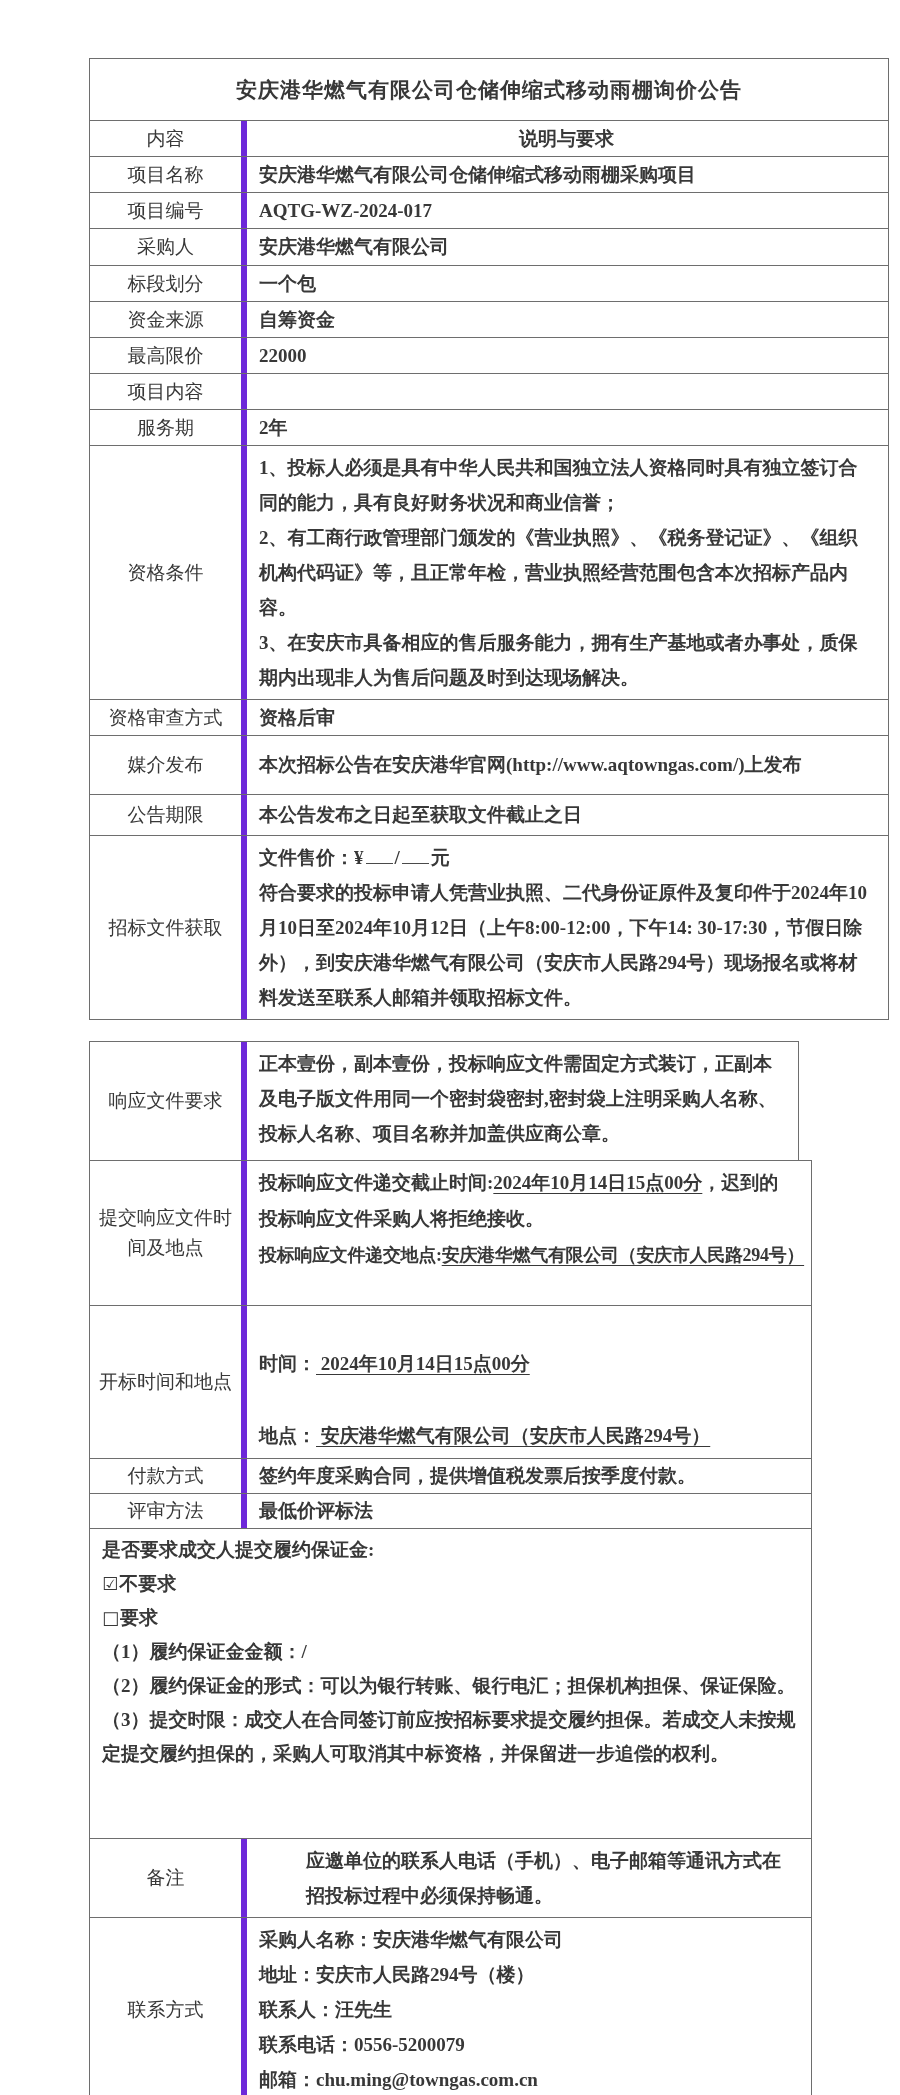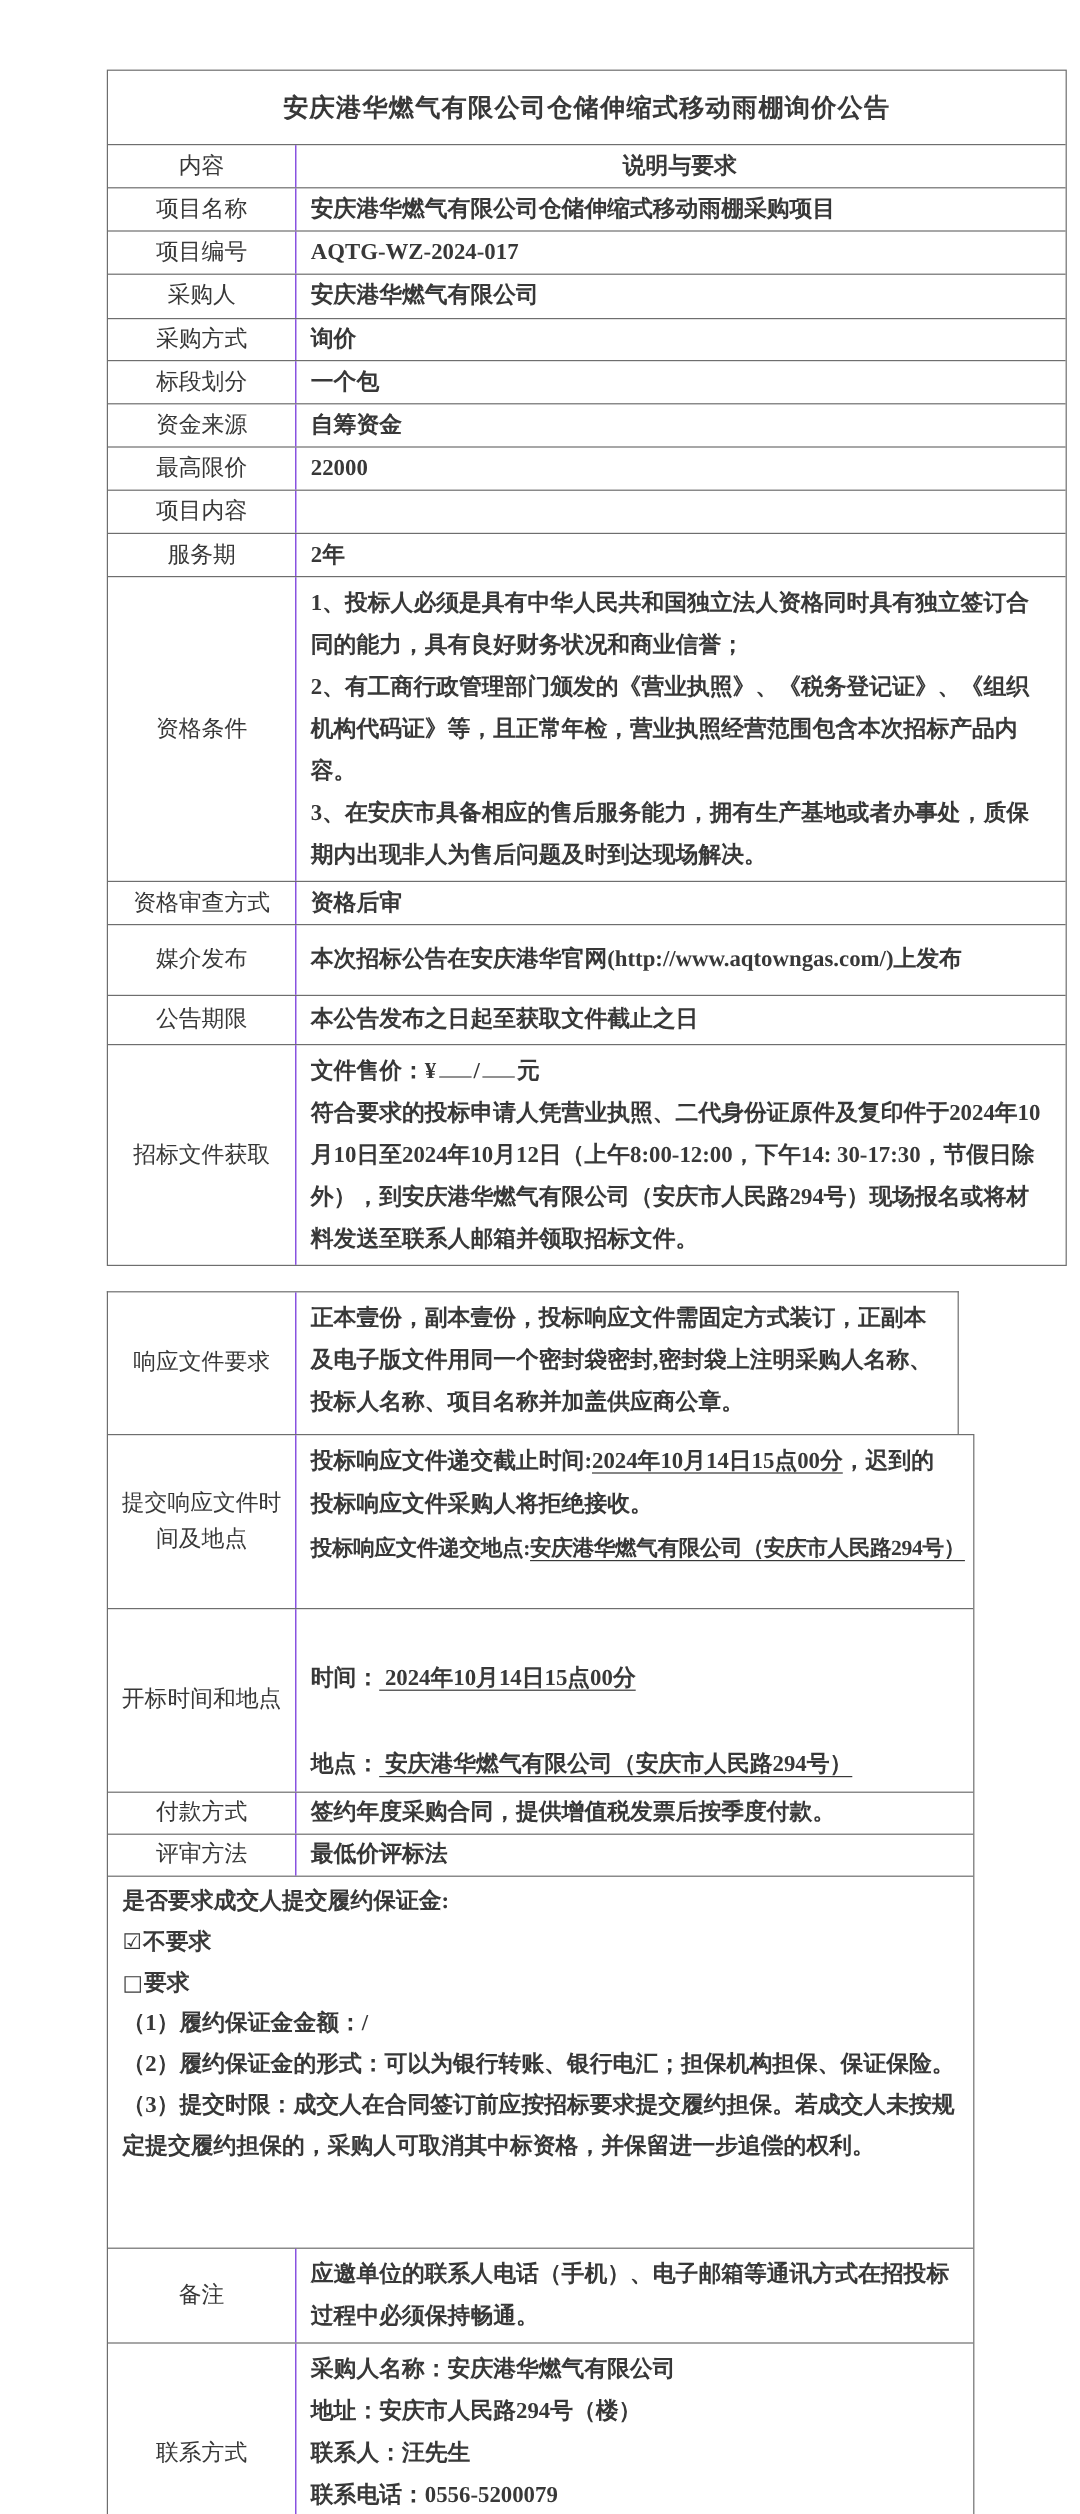--- a/index.html
+++ b/index.html
@@ -13,35 +13,35 @@
     overflow:hidden;
   }
   .sheet { padding:58px 0 0 89px; }
 
   .tbl { width:800px; border:1px solid #6e6e6e; background:#fff; }
   .row { display:flex; border-top:1px solid #6e6e6e; min-height:36px; }
   .row:first-child { border-top:0; }
 
   .lbl {
     flex:0 0 157px; max-width:157px;
-    border-right:1px solid #6d28d9;
+    border-right:6px solid #6d28d9;
     display:flex; align-items:center; justify-content:center;
     text-align:center; padding:2px 9px; line-height:30px;
   }
   .val { flex:1; display:flex; align-items:center; padding:2px 14px 2px 12px; line-height:30px; min-width:0;font-weight:bold; }
   .val.center { justify-content:center; }
   .val.block { display:block; padding:4px 14px 4px 12px; }
   .val p { margin:0; line-height:35px; }
 
   .title-row { min-height:61px; align-items:center; justify-content:center; }
   .doc-title { width:100%; text-align:center; font-weight:bold; font-size:21px; letter-spacing:1px; }
 
   .h35 { min-height:35px; } .h37 { min-height:37px; }
   .h41 { min-height:41px; } .h59 { min-height:59px; }
-  .h72 { min-height:72px; } .h101 { min-height:101px; }
+  .h72 { min-height:72px;gap:47px; } .h101 { min-height:101px; }
   .h118 { min-height:118px; } .h144 { min-height:144px; }
   .h175 { min-height:175px; } .h183 { min-height:183px; }
   .h247 { min-height:247px; } .h310 { min-height:310px; }
 
   .gap { height:21px; }
   .t2top { width:710px; border:1px solid #6e6e6e; border-bottom:0; background:#fff; }
   .t2top .row:first-child { border-top:0; }
   .t2bottom { width:723px; border:1px solid #6e6e6e; background:#fff; }
   .t2bottom .row:first-child { border-top:0; }
 
@@ -82,24 +82,20 @@
     <div class="row">
       <div class="lbl">项目编号</div>
       <div class="val">AQTG-WZ-2024-017</div>
     </div>
 
     <div class="row h37">
       <div class="lbl">采购人</div>
       <div class="val">安庆港华燃气有限公司</div>
     </div>
 
-    <div class="row h35">
-      <div class="lbl">采购方式</div>
-      <div class="val">询价</div>
-    </div>
 
     <div class="row">
       <div class="lbl">标段划分</div>
       <div class="val">一个包</div>
     </div>
 
     <div class="row">
       <div class="lbl">资金来源</div>
       <div class="val">自筹资金</div>
     </div>

